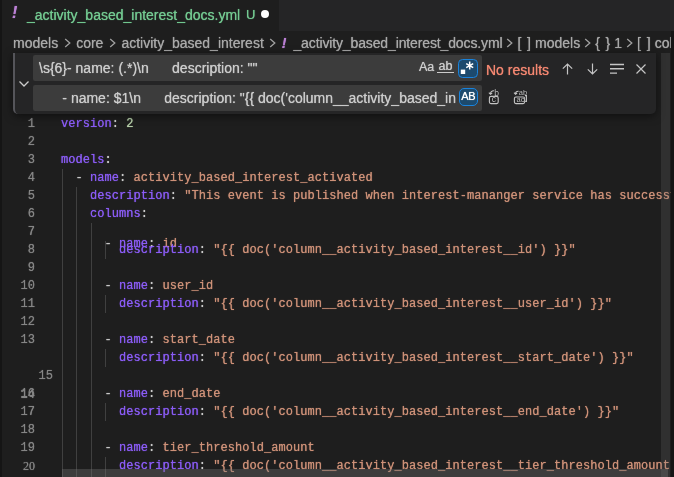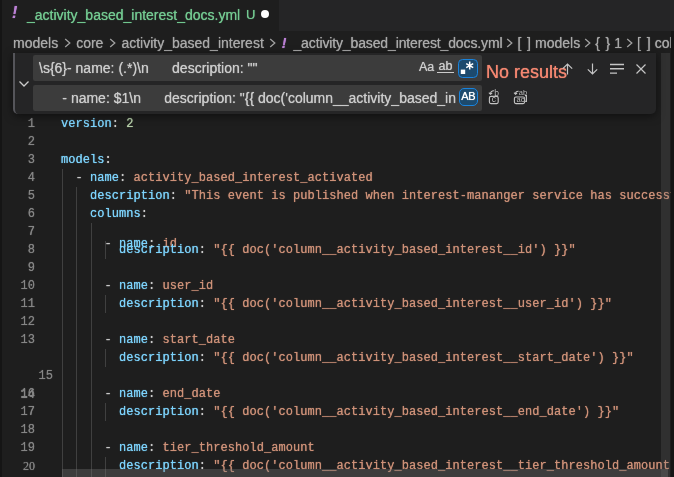--- a/index.html
+++ b/index.html
@@ -22,36 +22,36 @@
   #crumbs .sep { display:inline-block; margin:0 5.5px; height:10px; }
   #crumbs .sym { letter-spacing:1.5px; margin-right:2.5px; color:#a9a9a9; }
   #crumbs .sep2 { display:inline-block; margin:0 4px; height:10px; }
   #crumbs .fn { letter-spacing:-0.13px; }
   #crumbs .excl { color:#bb80d5; font-weight:700; font-style:italic; margin-right:7px; }
   
   .ln { position:absolute; width:35px; text-align:right; color:#858585;
     font-family:"Liberation Mono", monospace; font-size:12px; line-height:18px; }
   pre.code { position:absolute; left:61px; font-family:"Liberation Mono", monospace;
     font-size:12px; line-height:18px; color:#cccccc; white-space:pre; letter-spacing:0.05px; }
-  .k { color:#7dd3fc; }
+  .k { color:#8b5cf6; }
   .s { color:#ce9178; }
   .n { color:#b5cea8; }
   .guide { position:absolute; width:1px; background:#404040; }
   
   #findw { position:absolute; left:13px; top:53px; width:643px; height:61px;
     background:#252526; border-bottom-left-radius:5px; border-bottom-right-radius:5px;
     box-shadow:0 2px 8px rgba(0,0,0,0.5); border-left:2px solid #55555a; }
   #findw .chev { position:absolute; left:3px; top:27px; }
   .finput { position:absolute; background:#3c3c3c; border-radius:2px; color:#cccccc;
     font-size:14px; white-space:pre; overflow:hidden; }
   #sinput { left:18px; top:2px; width:448.5px; height:26px; line-height:26px; padding-left:6px; }
   #rinput { left:18px; top:31.5px; width:448.5px; height:26px; line-height:26px; padding-left:6px; }
   .optbox { position:absolute; border-radius:3px; }
   .blueopt { background:#1d4a6d; border:1.5px solid #1a83dc; color:#ffffff; }
-  #noresults { position:absolute; left:471px; top:9px; color:#f48771; font-size:18px; }
+  #noresults { position:absolute; left:471px; top:9px; color:#f48771; font-size:14px; }
   .icon { position:absolute; }
   svg { display:block; }
 </style>
 </head>
 <body>
 
   <div id="tabbar"></div>
   <div id="tab">
     <span class="excl">!</span>
     <span class="fname">_activity_based_interest_docs.yml</span>

